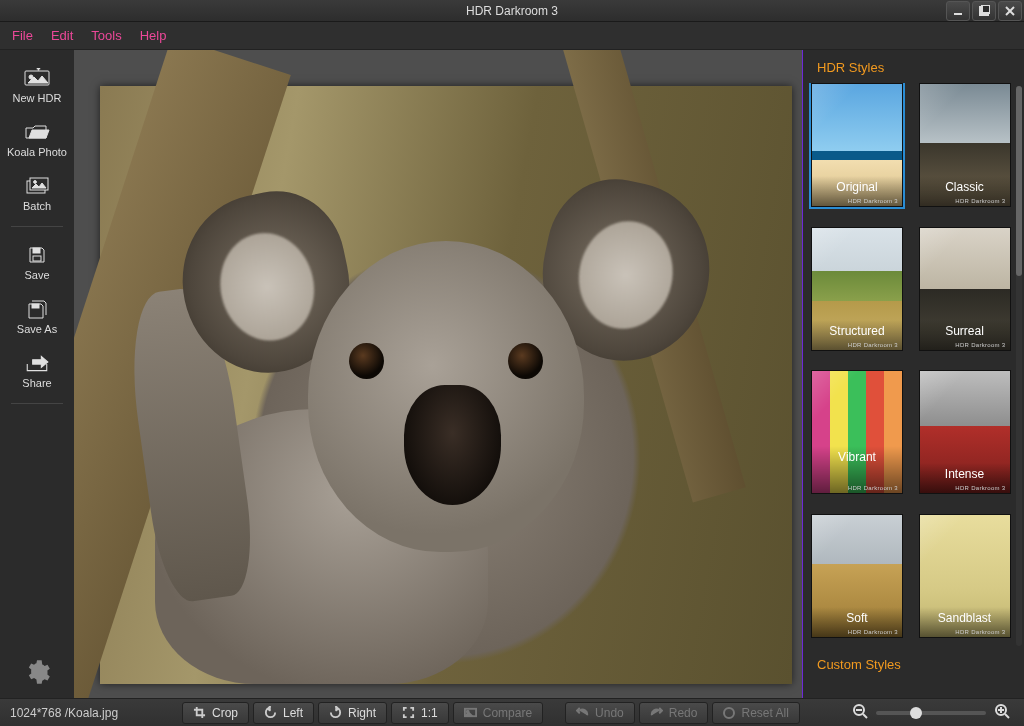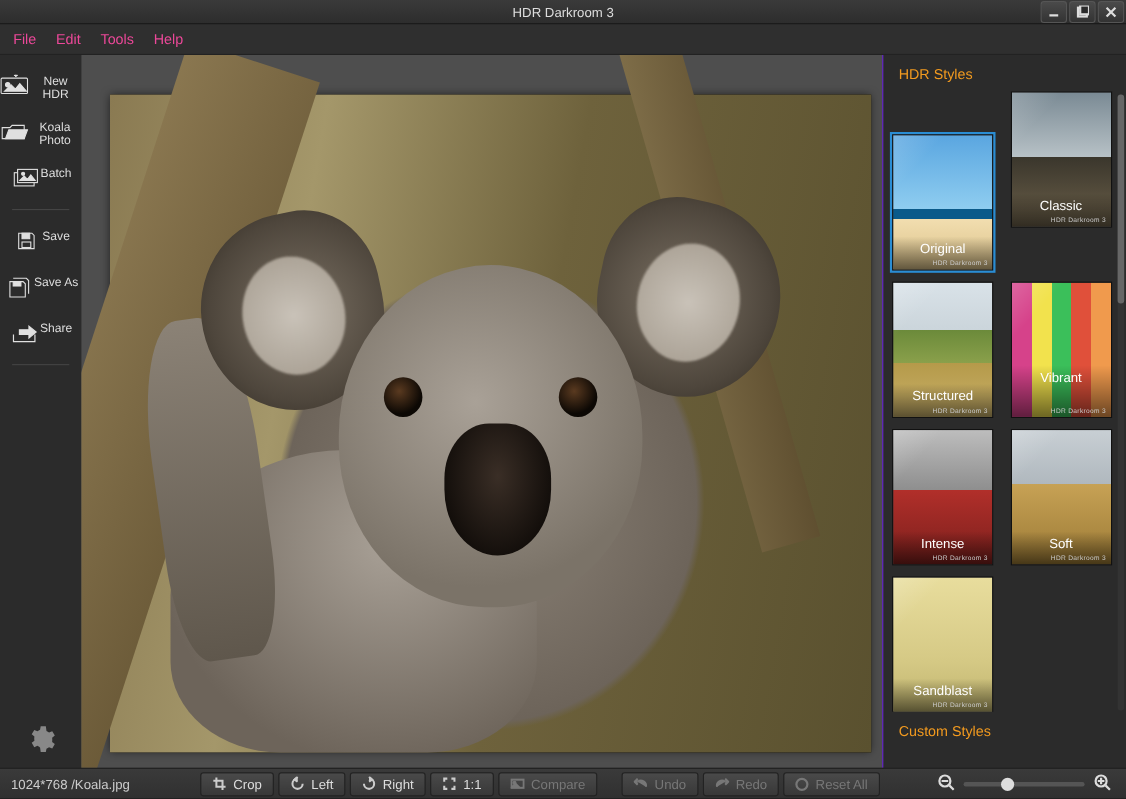--- a/index.html
+++ b/index.html
@@ -14,41 +14,41 @@
 
 
 .menubar { height: 28px; background: #2f2f2f; display: flex; align-items: center; padding: 0 12px; gap: 18px; border-bottom: 1px solid #222; }
 .menubar span { font-size: 13px; color: #ec4899; cursor: pointer; }
 
 
 .main { display: flex; height: calc(100% - 22px - 28px - 28px); }
 
 
 .sidebar { width: 74px; background: #2b2b2b; display: flex; flex-direction: column; align-items: center; padding-top: 10px; }
-.sidebtn { width: 100%; display: flex; flex-direction: row; align-items: flex-start; justify-content: center; padding: 8px 0 10px; cursor: pointer; }
+.sidebtn { width: 100%; display: flex; flex-direction: column; align-items: center; justify-content: center; padding: 8px 0 10px; cursor: pointer; }
 .sidebtn .icon { width: 28px; height: 20px; margin-bottom: 4px; display:flex; align-items:center; justify-content:center;}
 .sidebtn .icon svg { width: 26px; height: 20px; fill: #e0e0e0; stroke:#e0e0e0; }
 .sidebtn .lbl { font-size: 11px; color: #ddd; text-align:center; }
 .sep { width: 52px; height: 1px; background: #444; margin: 4px 0 10px; }
 .sidebar .spacer { flex: 1; }
 .gear { width: 28px; height: 28px; margin-bottom: 12px; cursor:pointer; }
 .gear svg{width:28px;height:28px;fill:#888;}
 
 
 .canvas { flex: 1; background: #4e4e4e; position: relative; display:flex; align-items:center; justify-content:center; overflow:hidden;}
 .photoframe { position:absolute; left:26px; top:36px; right:10px; bottom:14px; background:#000; box-shadow:0 0 8px rgba(0,0,0,.6);}
 .koala { position:absolute; inset:0; }
 
 
 .rightpanel { width: 222px; background: #2b2b2b; display:flex; flex-direction:column; border-left:1px solid #6d28d9;}
 .sectionhdr { color:#f29a1f; font-size:13px; padding:10px 14px 8px; }
 .thumbs { flex:0 0 auto; padding: 0 8px; display:grid; grid-template-columns: 1fr 1fr; gap:10px 10px; overflow-y:auto;}
 .rightpanel .thumbs { height: 564px; overflow:hidden; position:relative;}
 .thumb { width:92px; height:124px; border:1px solid #111; position:relative; cursor:pointer; background:#333; overflow:hidden;}
-.thumb.selected { outline:2px solid #2a8dd4;margin-top:39px; }
+.thumb.selected { outline:2px solid #2a8dd4; }
 .thumb .art{ position:absolute; inset:0;}
 .thumb .caption { position:absolute; bottom:0; left:0; right:0; text-align:center; padding:4px 2px 3px; font-size:12px; color:#fff; background:linear-gradient(transparent, rgba(0,0,0,.55));}
 .thumb .sub { position:absolute; bottom:2px; right:4px; font-size:6px; color:#ccc; letter-spacing:.3px;}
 .thumb .sheen{position:absolute;left:-20%;top:-10%;width:70%;height:60%;background:linear-gradient(125deg,rgba(255,255,255,.28),rgba(255,255,255,0) 60%);transform:skewX(-12deg);pointer-events:none;}
 .scrollbar { position:absolute; right:2px; top:36px; width:6px; height:560px; background:#333; border-radius:3px;}
 .scrollthumb{ position:absolute; width:6px; height:190px; background:#666; border-radius:3px; top:0;}
 
 
 .bottombar { height: 28px; background: linear-gradient(#3a3a3a,#303030); border-top:1px solid #222; display:flex; align-items:center; padding:0 10px; font-size:12px; color:#ccc; position:relative;}
 .finfo{ width:170px;}
@@ -235,20 +235,26 @@
           <div class="caption" style="padding-bottom:12px;">Classic</div>
           <div class="sub">HDR Darkroom 3</div>
         </div>
         <div class="thumb">
           <div class="art art-structured"></div>
           <div class="sheen"></div>
           <div class="caption" style="padding-bottom:12px;">Structured</div>
           <div class="sub">HDR Darkroom 3</div>
         </div>
         <div class="thumb">
+          <div class="art art-surreal"></div>
+          <div class="sheen"></div>
+          <div class="caption" style="padding-bottom:12px;">Surreal</div>
+          <div class="sub">HDR Darkroom 3</div>
+        </div>
+        <div class="thumb">
           <div class="art art-vibrant"></div>
           <div class="sheen"></div>
           <div class="caption" style="padding-bottom:29px;">Vibrant</div>
           <div class="sub">HDR Darkroom 3</div>
         </div>
         <div class="thumb">
           <div class="art art-intense"></div>
           <div class="sheen"></div>
           <div class="caption" style="padding-bottom:12px;">Intense</div>
           <div class="sub">HDR Darkroom 3</div>

